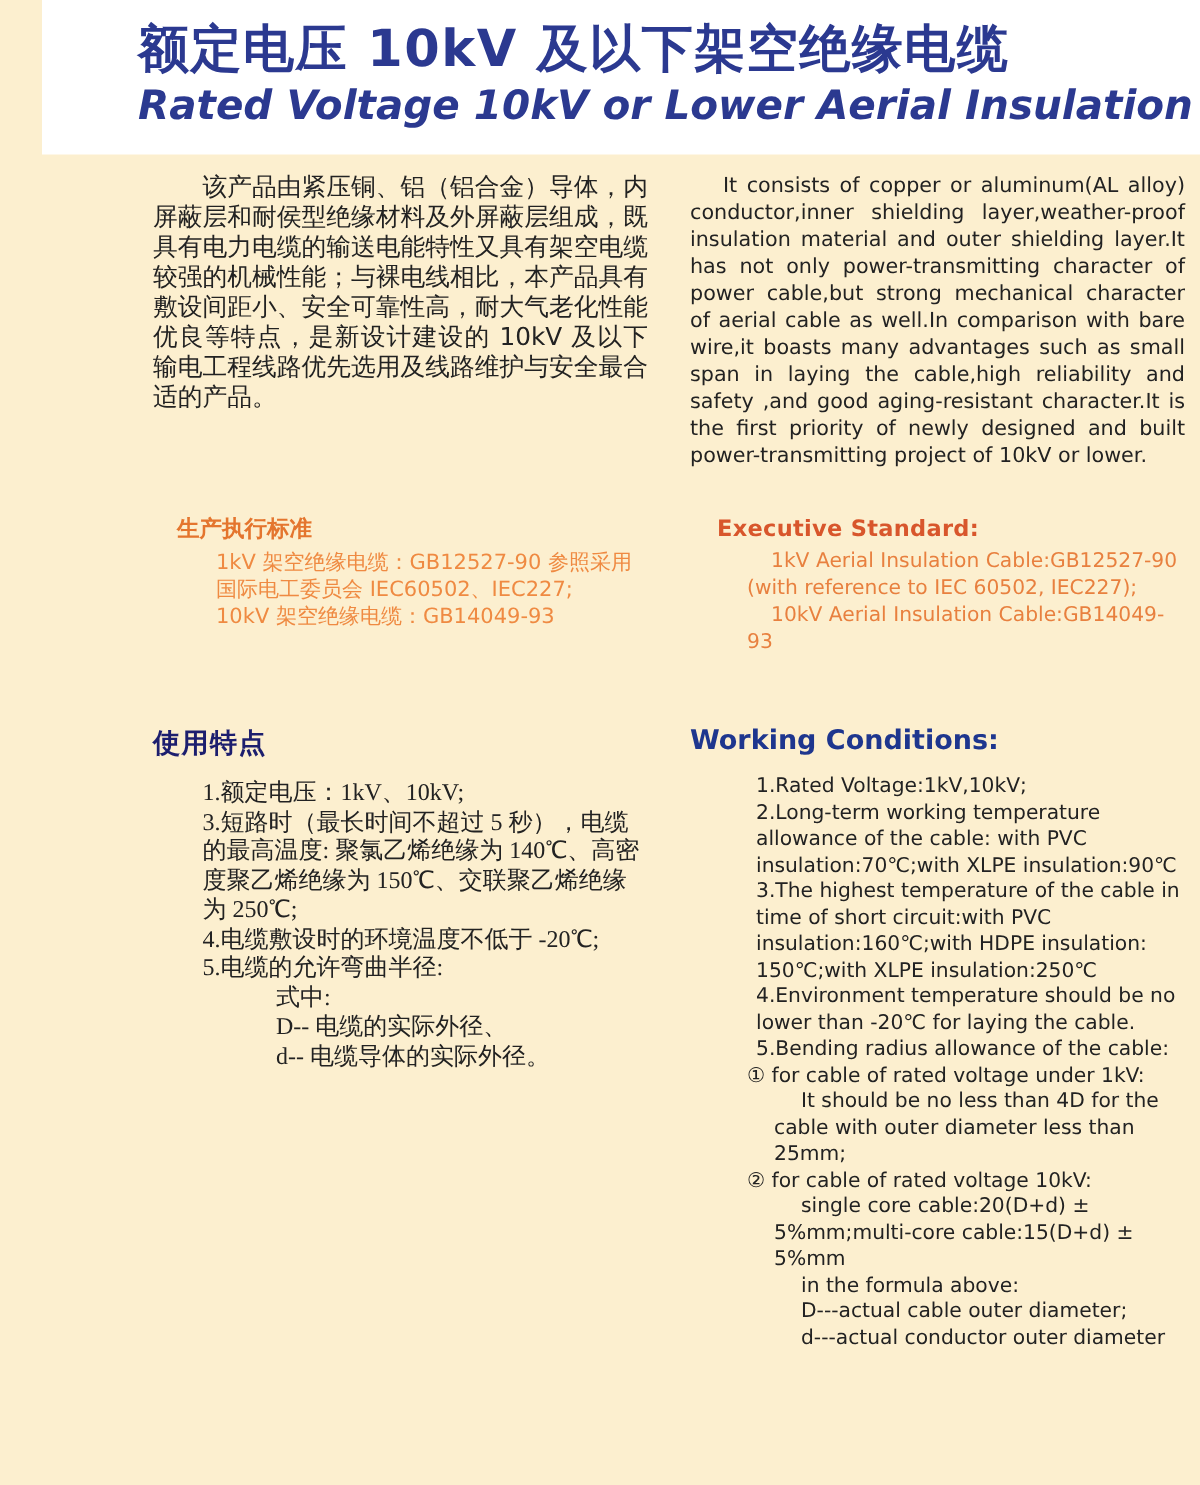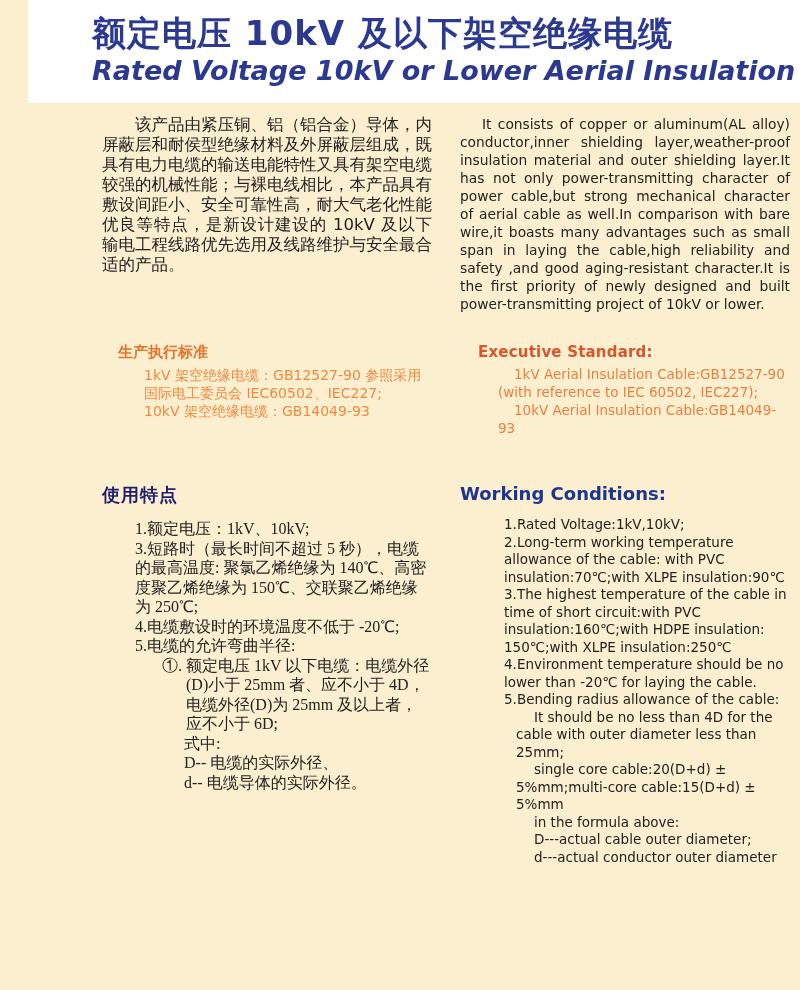--- a/index.html
+++ b/index.html
@@ -118,34 +118,35 @@
     </section>
 
     <section class="row features-row">
 
       <div class="features zh">
         <h3>使用特点</h3>
         <div class="li l0">1.额定电压：1kV、10kV;</div>
         <div class="li l0">3.短路时（最长时间不超过 5 秒），电缆的最高温度: 聚氯乙烯绝缘为 140℃、高密度聚乙烯绝缘为 150℃、交联聚乙烯绝缘为 250℃;</div>
         <div class="li l0">4.电缆敷设时的环境温度不低于 -20℃;</div>
         <div class="li l0">5.电缆的允许弯曲半径:</div>
-        <div class="li l1">①. 额定电压 1kV 以下电缆：电缆外径(D)小于 25mm 者、应不小于 4D，电缆外径(D)为 25mm 及以上者，应不小于 6D;</div>
         <div class="li l2">式中:</div>
         <div class="li l2">D-- 电缆的实际外径、</div>
         <div class="li l2">d-- 电缆导体的实际外径。</div>
       </div>
 
       <div class="features en">
         <h3>Working Conditions:</h3>
         <div class="li l0">1.Rated Voltage:1kV,10kV;</div>
         <div class="li l0">2.Long-term working temperature allowance of the cable: with PVC insulation:70℃;with XLPE insulation:90℃</div>
         <div class="li l0">3.The highest temperature  of the cable in time of short circuit:with PVC insulation:160℃;with HDPE insulation: 150℃;with XLPE insulation:250℃</div>
         <div class="li l0">4.Environment temperature should be no lower than -20℃ for laying the cable.</div>
         <div class="li l0">5.Bending radius allowance of the cable:</div>
+        <div class="li l1">① for cable of rated voltage under 1kV:</div>
         <div class="li l2">It should be no less than 4D for the cable with outer diameter less than 25mm;</div>
+        <div class="li l1">② for cable of rated voltage 10kV:</div>
         <div class="li l2">single core cable:20(D+d) ± 5%mm;multi-core cable:15(D+d) ± 5%mm</div>
         <div class="li l3">in the formula above:</div>
         <div class="li l3">D---actual cable outer diameter;</div>
         <div class="li l3">d---actual conductor outer diameter</div>
       </div>
 
     </section>
 
   </main>
 </div>

